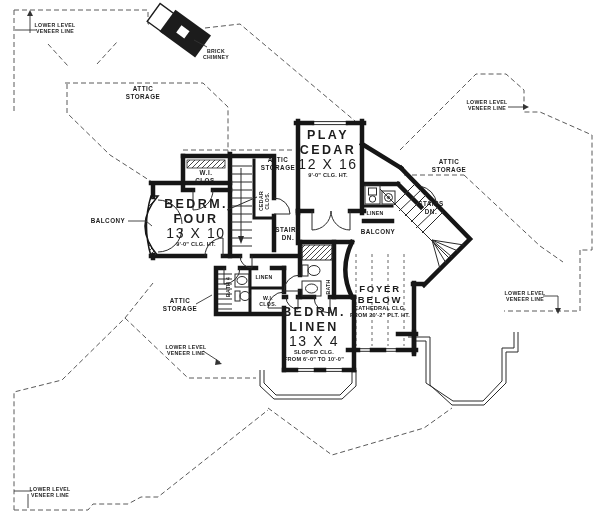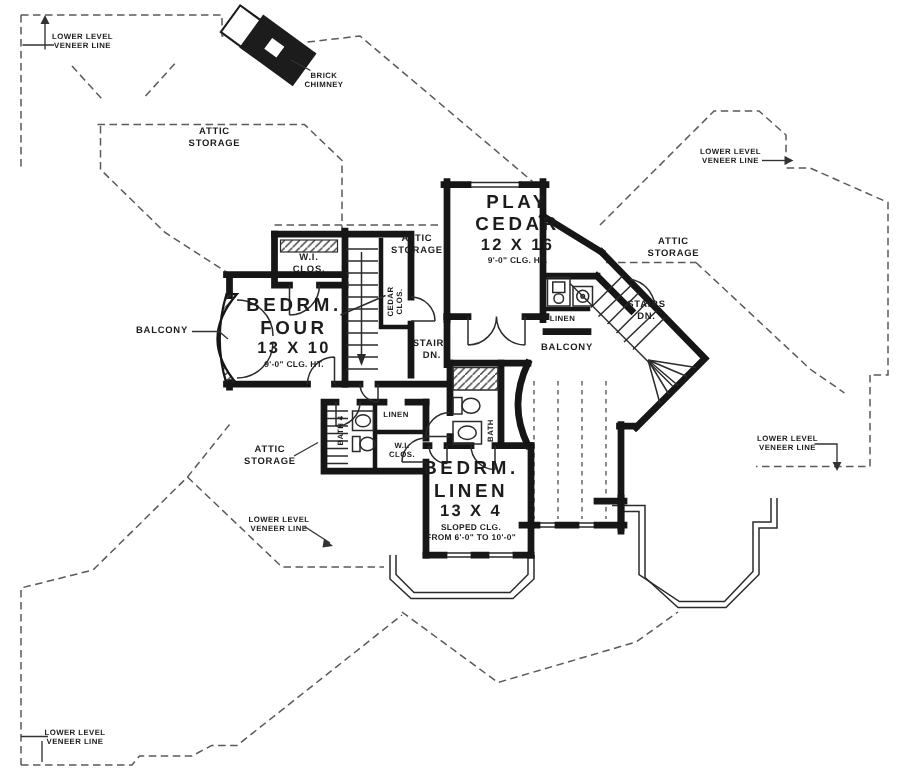--- a/index.html
+++ b/index.html
@@ -4,21 +4,21 @@
 <style>
   html,body{margin:0;padding:0;background:#e8e8e8;}
   #stage{position:relative;width:600px;height:516px;background:#ffffff;overflow:hidden;
          font-family:"Liberation Sans",sans-serif;}
   #plan-svg{position:absolute;left:0;top:0;}
   .lbl{position:absolute;transform:translate(-50%,-50%);text-align:center;color:#1c1c1c;
        white-space:nowrap;}
   .lbl span{display:block;}
   .vert{transform:translate(-50%,-50%) rotate(-90deg);}
   .rname{font-size:12.5px;font-weight:600;letter-spacing:2.4px;line-height:14.5px;}
-  .rdim{font-size:11px;font-weight:700;letter-spacing:1.6px;line-height:15px;}
+  .rdim{font-size:14px;font-weight:400;letter-spacing:1.6px;line-height:15px;}
   .rnote{font-size:5.6px;font-weight:700;letter-spacing:.2px;line-height:7px;}
   .fname{font-size:9.5px;font-weight:600;letter-spacing:1.8px;line-height:11px;}
   .small{font-size:6.3px;font-weight:700;letter-spacing:.5px;line-height:7.5px;}
   .tiny{font-size:5.2px;font-weight:700;letter-spacing:.3px;line-height:6.3px;}
 </style>
 </head>
 <body>
 
 <div id="stage">
 
@@ -207,21 +207,21 @@
     </div>
   <div class="lbl small" style="left:288px;top:233px">
       <span>STAIRS</span>
       <span>DN.</span>
     </div>
   <div class="lbl small" style="left:431px;top:207px">
       <span>STAIRS</span>
       <span>DN.</span>
     </div>
 
-  <div class="lbl" style="left:345px;top:153px">
+  <div class="lbl" style="left:328px;top:153px">
     <span class="rname">PLAY</span>
     <span class="rname">CEDAR</span>
     <span class="rdim">12 X 16</span>
     <span class="rnote">9'-0" CLG. HT.</span>
   </div>
 
   <div class="lbl" style="left:196px;top:222px">
     <span class="rname">BEDRM.</span>
     <span class="rname">FOUR</span>
     <span class="rdim">13 X 10</span>
@@ -244,20 +244,26 @@
       <span>BATH 4</span>
     </div>
   <div class="lbl tiny" style="left:268px;top:301px">
       <span>W.I.</span>
       <span>CLOS.</span>
     </div>
   <div class="lbl tiny vert" style="left:328px;top:287px">
       <span>BATH</span>
     </div>
 
+  <div class="lbl" style="left:380px;top:301px">
+    <span class="fname">FOYER</span>
+    <span class="fname">BELOW</span>
+    <span class="rnote">CATHEDRAL CLG.</span>
+    <span class="rnote">FROM 20'-2" PLT. HT.</span>
+  </div>
 
   <div class="lbl" style="left:314px;top:334px">
     <span class="rname">BEDRM.</span>
     <span class="rname">LINEN</span>
     <span class="rdim">13 X 4</span>
     <span class="rnote">SLOPED CLG.</span>
     <span class="rnote">FROM 6'-0" TO 10'-0"</span>
   </div>
 
   <div class="lbl small" style="left:180px;top:304px">

